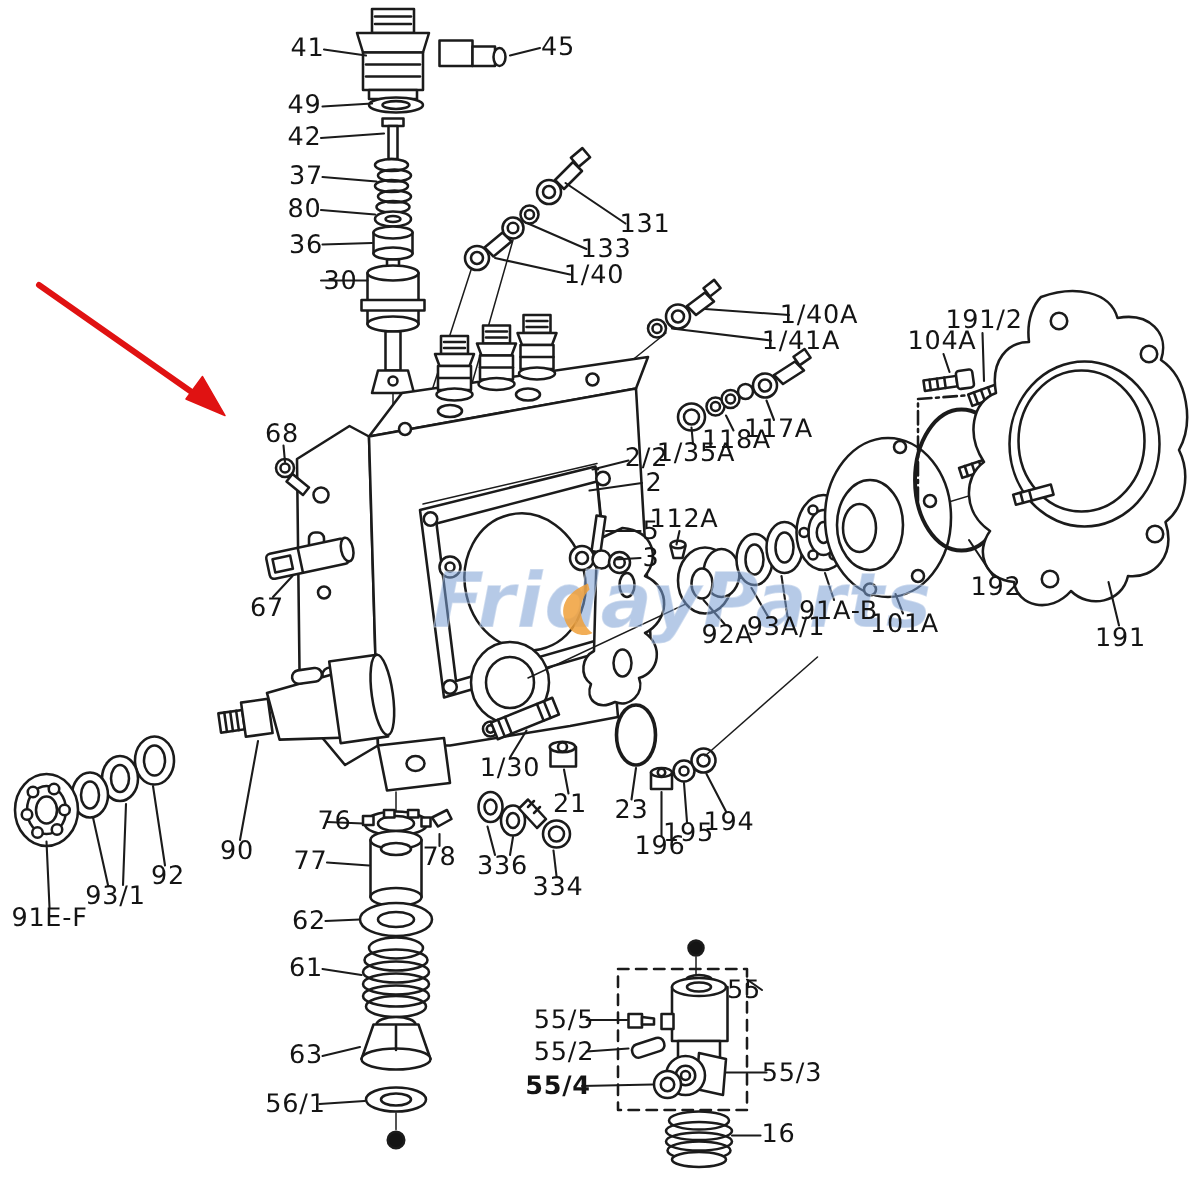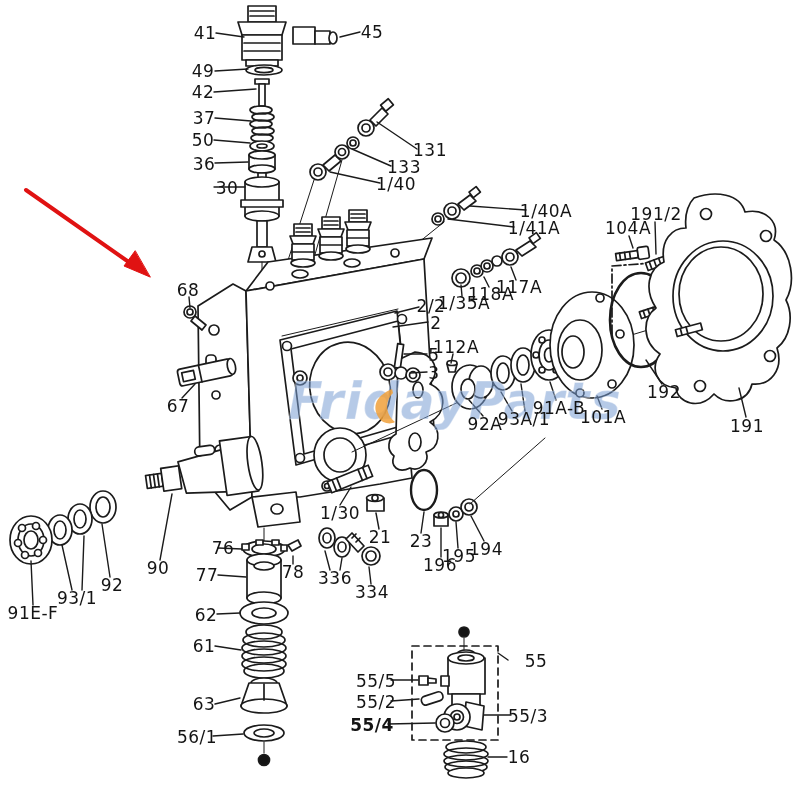--- a/index.html
+++ b/index.html
@@ -515,21 +515,21 @@
 <svg id="swoosh" width="800" height="800" viewBox="0 0 800 800">
   <path d="M392,389 C377,395 371,406 379,418 C382,423 390,425 395,422 C386,415 384,402 393,393 Z" fill="#f0a03a" opacity="0.85"></path>
 </svg>
 
 <div id="label-layer">
       <div class="part-label" style="left: 205px; top: 33px;">41</div>
       <div class="part-label" style="left: 372px; top: 32px;">45</div>
       <div class="part-label" style="left: 203px; top: 71px;">49</div>
       <div class="part-label" style="left: 203px; top: 92px;">42</div>
       <div class="part-label" style="left: 204px; top: 118px;">37</div>
-      <div class="part-label" style="left: 203px; top: 140px;">50</div>
+      <div class="part-label" style="left: 203px; top: 140px;">80</div>
       <div class="part-label" style="left: 204px; top: 164px;">36</div>
       <div class="part-label" style="left: 203px; top: 188px; margin-left: 24px;">30</div>
       <div class="part-label" style="left: 430px; top: 150px;">131</div>
       <div class="part-label" style="left: 404px; top: 167px;">133</div>
       <div class="part-label" style="left: 396px; top: 184px;">1/40</div>
       <div class="part-label" style="left: 546px; top: 211px;">1/40A</div>
       <div class="part-label" style="left: 534px; top: 228px;">1/41A</div>
       <div class="part-label" style="left: 628px; top: 228px;">104A</div>
       <div class="part-label" style="left: 656px; top: 214px;">191/2</div>
       <div class="part-label" style="left: 188px; top: 290px;">68</div>
@@ -560,21 +560,21 @@
       <div class="part-label" style="left: 293px; top: 572px;">78</div>
       <div class="part-label" style="left: 335px; top: 578px;">336</div>
       <div class="part-label" style="left: 372px; top: 592px;">334</div>
       <div class="part-label" style="left: 440px; top: 565px;">196</div>
       <div class="part-label" style="left: 459px; top: 556px;">195</div>
       <div class="part-label" style="left: 486px; top: 549px;">194</div>
       <div class="part-label" style="left: 206px; top: 615px;">62</div>
       <div class="part-label" style="left: 204px; top: 646px;">61</div>
       <div class="part-label" style="left: 204px; top: 704px;">63</div>
       <div class="part-label" style="left: 197px; top: 737px;">56/1</div>
-      <div class="part-label" style="left: 536px; top: 661px;">55</div>
+      <div class="part-label" style="left: 496px; top: 661px;">55</div>
       <div class="part-label" style="left: 376px; top: 681px;">55/5</div>
       <div class="part-label" style="left: 376px; top: 702px;">55/2</div>
       <div class="part-label" style="left: 372px; top: 725px; font-weight: bold;">55/4</div>
       <div class="part-label" style="left: 528px; top: 716px;">55/3</div>
       <div class="part-label" style="left: 519px; top: 757px;">16</div>
     </div>
 
 </div>
 
 </body></html>

